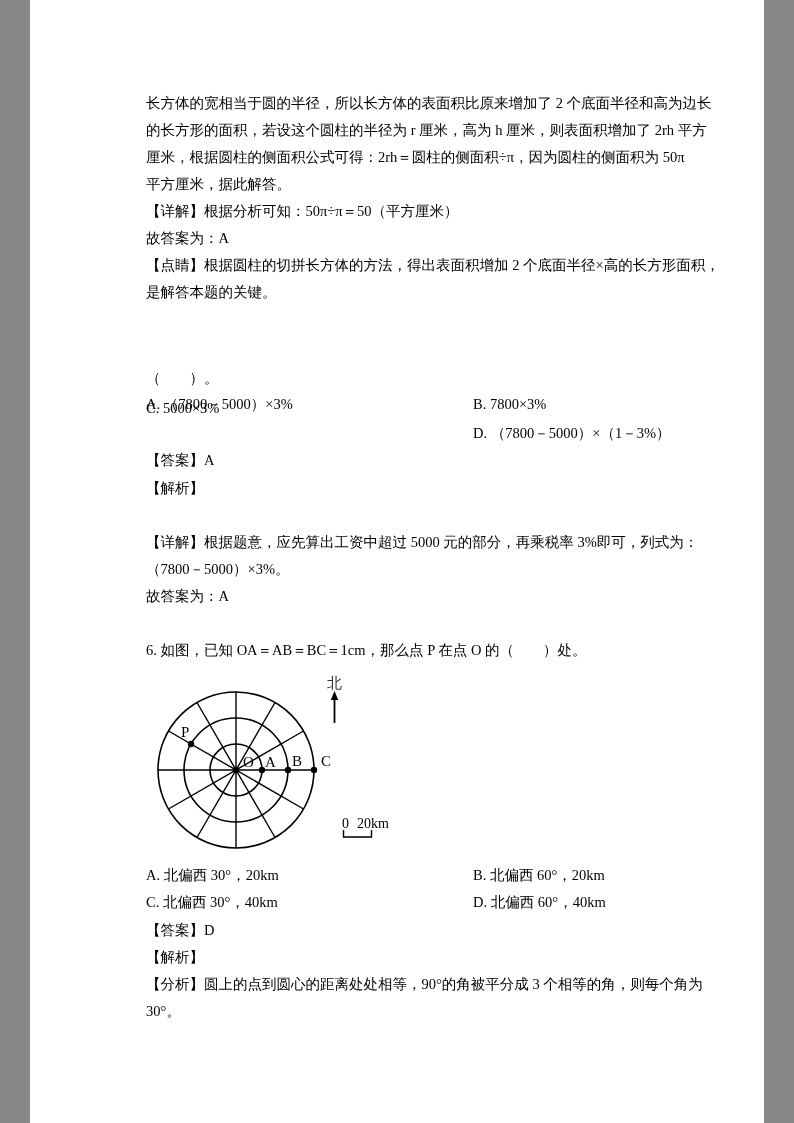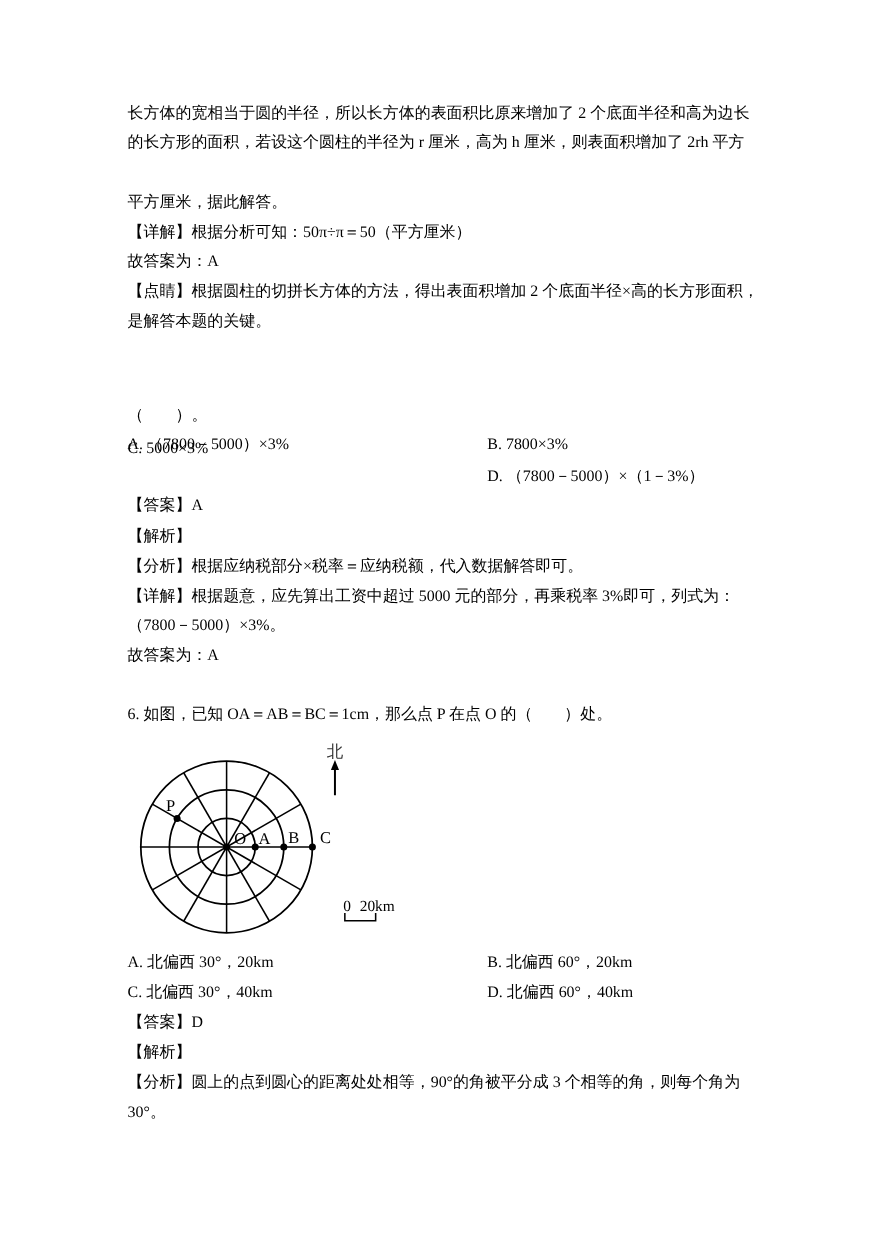--- a/index.html
+++ b/index.html
@@ -1,18 +1,18 @@
 <!DOCTYPE html>
 <html><head>
 <meta charset="utf-8">
 <style>
   html,body{margin:0;padding:0;background:#888;}
   #page{
     position:relative;
-    width:794px;height:1123px;
+    width:734px;height:1123px;
     margin:0 auto;
     background:#ffffff;
     font-family:"Liberation Serif","DejaVu Serif",serif;
     color:#000;
     overflow:hidden;
   }
   .ln{
     position:absolute;
     left:116px;
     font-size:14.5px;
@@ -24,36 +24,36 @@
   #diagram{position:absolute;left:115px;top:660px;}
   svg text{font-family:"Liberation Serif","DejaVu Serif",serif;}
 </style>
 </head>
 <body>
 
 <div id="page">
 
   <div class="ln" style="top:93px">长方体的宽相当于圆的半径，所以长方体的表面积比原来增加了 2 个底面半径和高为边长</div>
   <div class="ln" style="top:120px">的长方形的面积，若设这个圆柱的半径为 r 厘米，高为 h 厘米，则表面积增加了 2rh 平方</div>
+  <div class="ln" style="top:147px">厘米，根据圆柱的侧面积公式可得：2rh＝圆柱的侧面积÷π，因为圆柱的侧面积为 50π</div>
   <div class="ln" style="top:174px">平方厘米，据此解答。</div>
   <div class="ln" style="top:201px">【详解】根据分析可知：50π÷π＝50（平方厘米）</div>
   <div class="ln" style="top:228px">故答案为：A</div>
   <div class="ln" style="top:255px">【点睛】根据圆柱的切拼长方体的方法，得出表面积增加 2 个底面半径×高的长方形面积，</div>
   <div class="ln" style="top:282px">是解答本题的关键。</div>
 
   <div class="ln" style="top:368px">（　　）。</div>
 
   <div class="ln" style="top:394px">A. （7800－5000）×3%</div>
   <div class="ln col2" style="top:394px">B. 7800×3%</div>
   <div class="ln" style="top:398px">C. 5000×3%</div>
   <div class="ln col2" style="top:423px">D. （7800－5000）×（1－3%）</div>
 
   <div class="ln" style="top:450px">【答案】A</div>
   <div class="ln" style="top:478px">【解析】</div>
-  <div class="ln" style="top:505px">【分析】根据应纳税部分×税率＝应纳税额，代入数据解答即可。</div>
   <div class="ln" style="top:532px">【详解】根据题意，应先算出工资中超过 5000 元的部分，再乘税率 3%即可，列式为：</div>
   <div class="ln" style="top:559px">（7800－5000）×3%。</div>
   <div class="ln" style="top:586px">故答案为：A</div>
 
   <div class="ln" style="top:640px">6. 如图，已知 OA＝AB＝BC＝1cm，那么点 P 在点 O 的（　　）处。</div>
 
   <svg id="diagram" width="300" height="200" viewBox="0 0 300 200">
 
     <circle cx="91" cy="110" r="78" fill="none" stroke="#000" stroke-width="1.6"></circle>
     <circle cx="91" cy="110" r="52" fill="none" stroke="#000" stroke-width="1.6"></circle>

